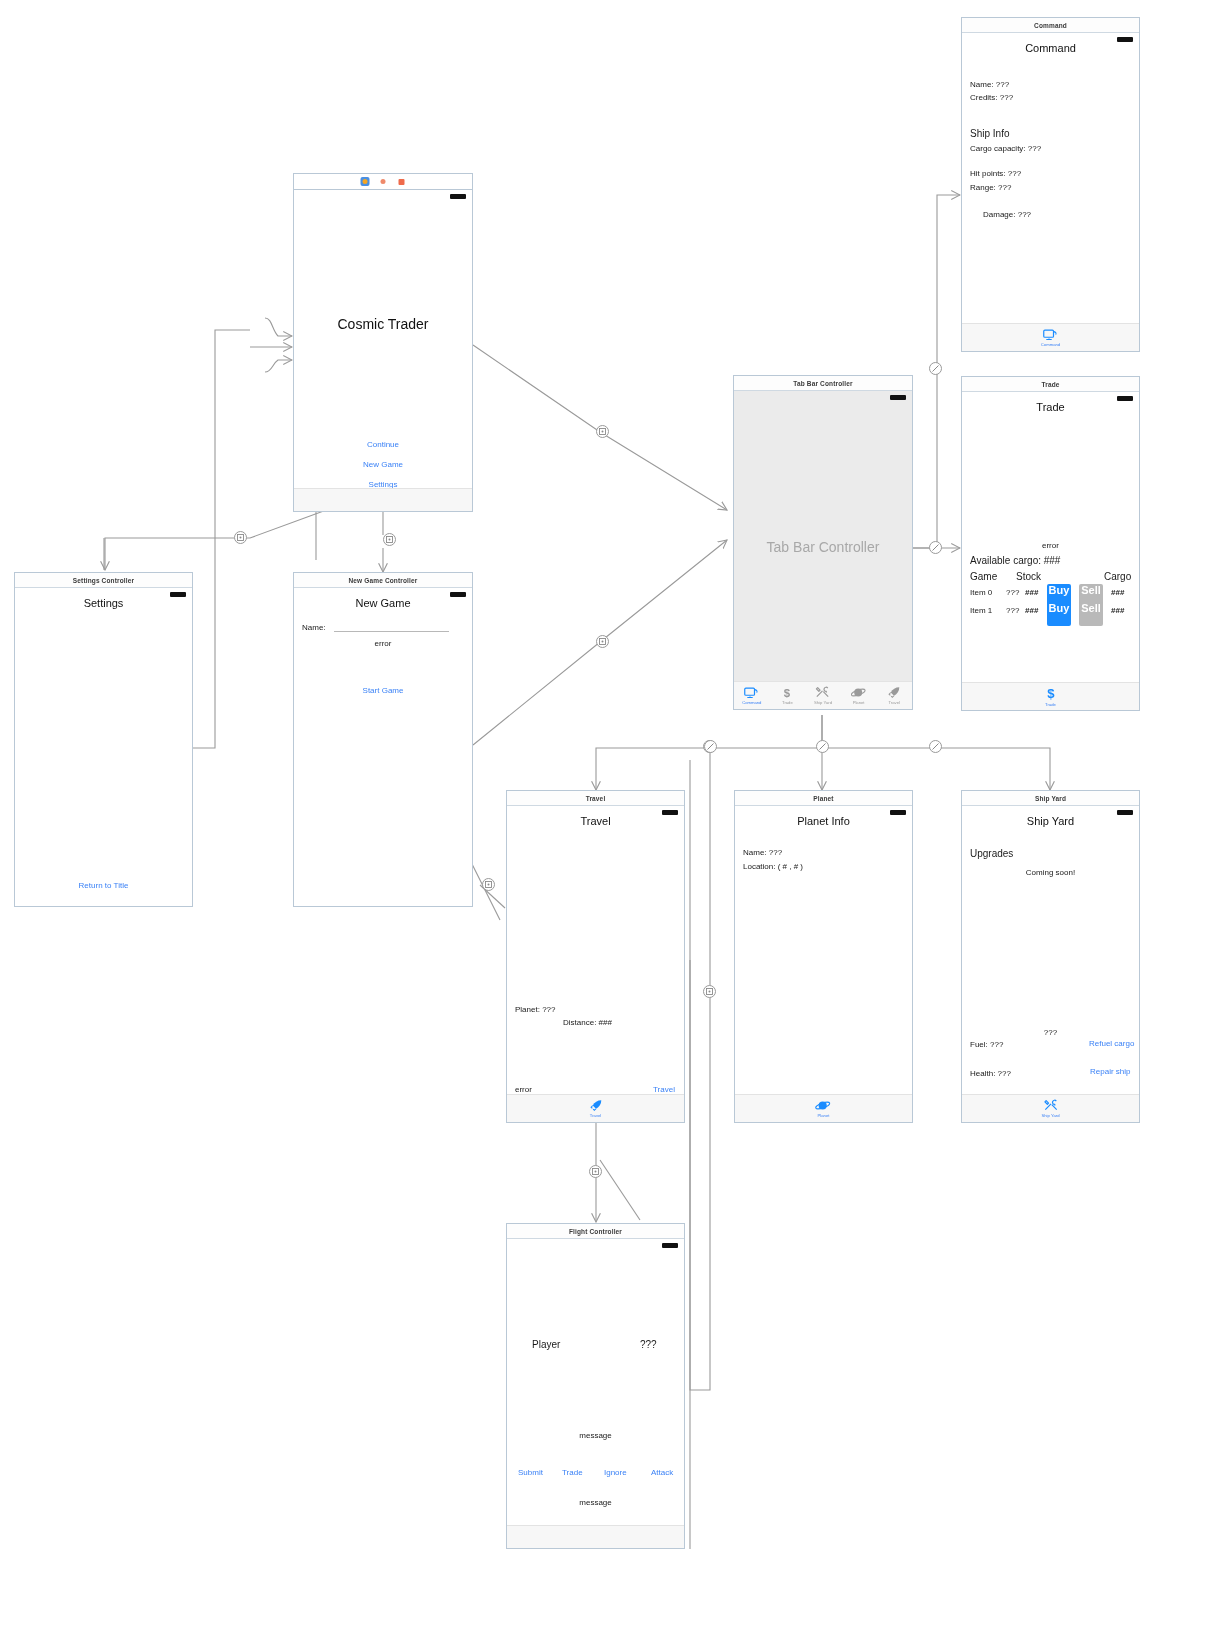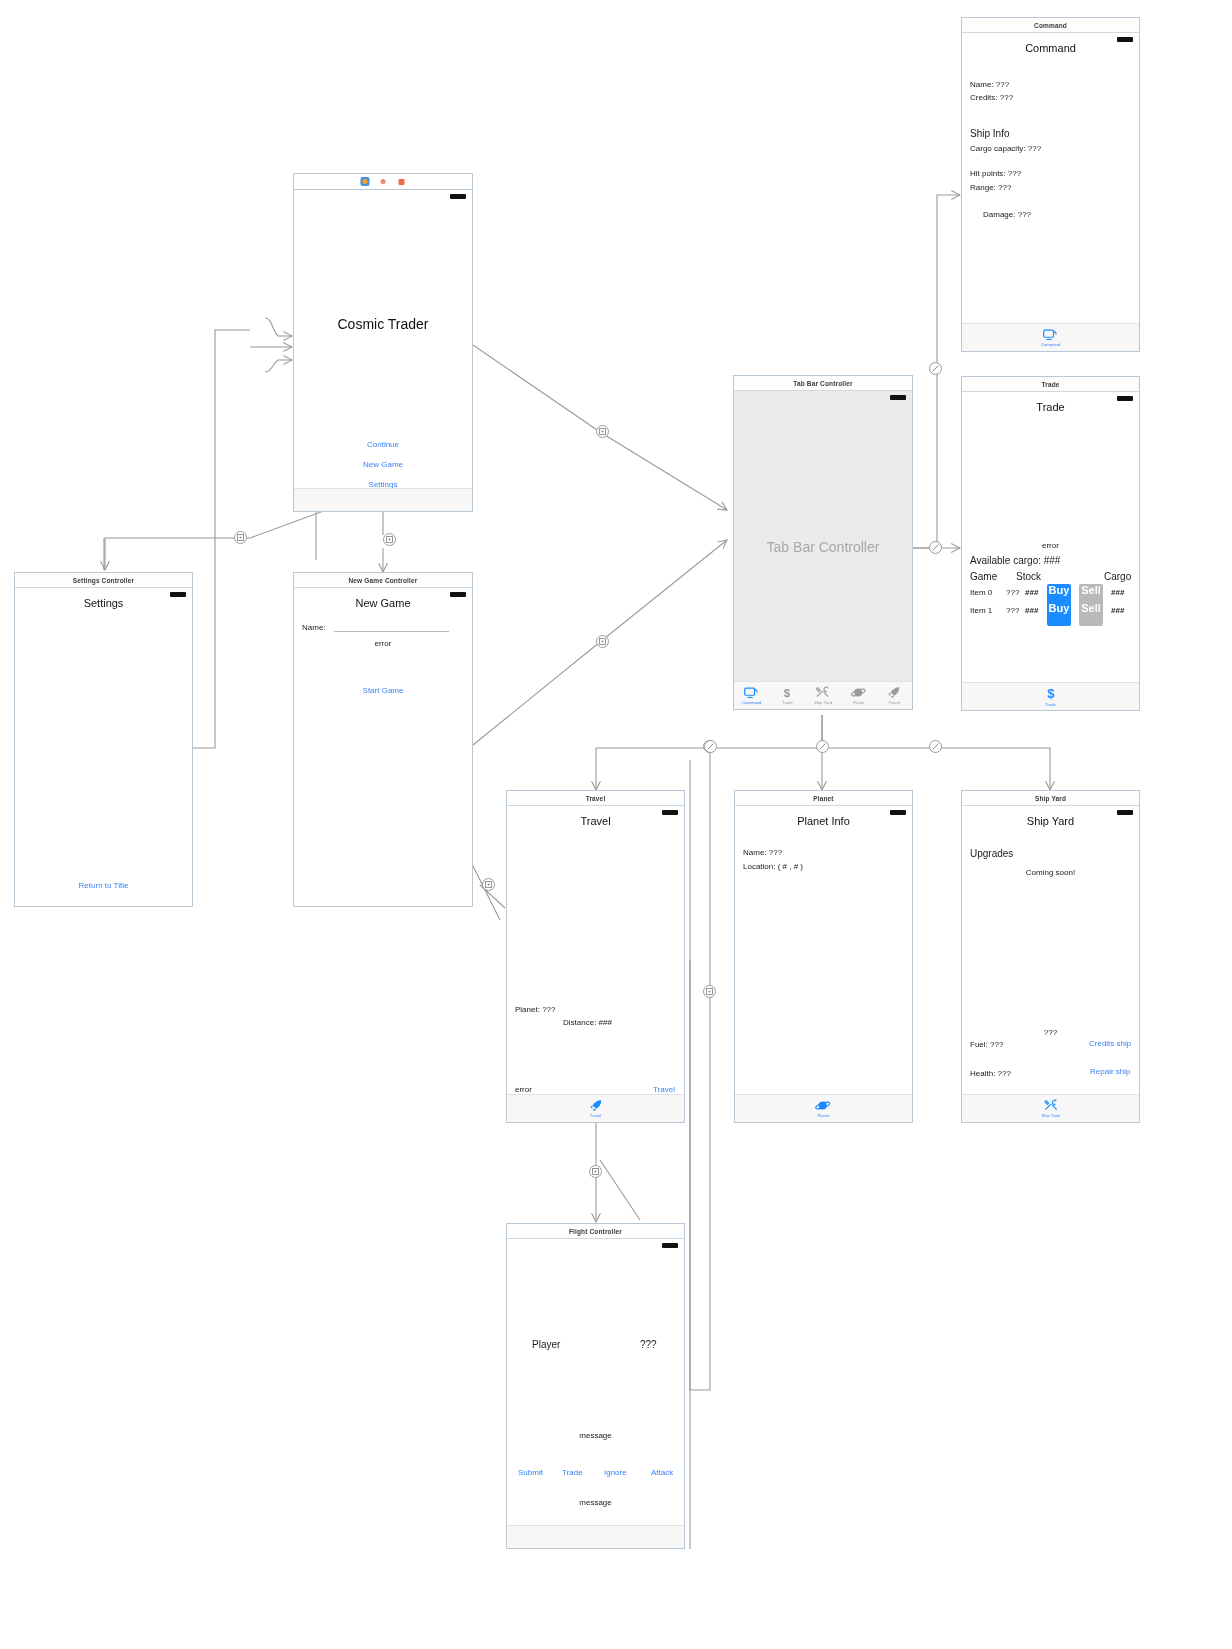--- a/index.html
+++ b/index.html
@@ -490,21 +490,21 @@
     <div class="scene-title">Ship Yard</div>
     <div class="scene-body">
       <div class="statusbar"></div>
       <div class="nav-title" style="top:9px;">Ship Yard</div>
       <div class="lbl big" style="left:8px; top:42px;">Upgrades</div>
       <div class="lbl c" style="left:50%; top:62px; transform:translateX(-50%);">Coming soon!</div>
       <div class="lbl c" style="left:50%; top:222px; transform:translateX(-50%);">???</div>
       <div class="lbl" style="left:8px; top:234px;">Fuel: ???</div>
       <div class="lbl" style="left:8px; top:263px;">Health: ???</div>
       <div class="lbl" style="left:8px; top:292px;">Credits: ???</div>
-      <div class="lnk" style="left:127px; top:233px;">Credits ship</div>
+      <div class="lnk" style="left:127px; top:233px;">Refuel cargo</div>
       <div class="lnk" style="left:128px; top:261px;">Repair ship</div>
       <div class="tabbar">
         <div class="tabitem">
           <svg width="16" height="13" viewBox="0 0 18 16">
               <path d="M2 13 L9 6 M3 2 L6 5 L4.5 6.5 L1.5 3.5 Z" stroke="#1a8cff" stroke-width="1.5" fill="none" stroke-linejoin="round"></path>
               <path d="M16 13 L10 7 M15.5 2.5 a2.6 2.6 0 1 0 -2 4.2 L14 8" stroke="#1a8cff" stroke-width="1.5" fill="none"></path>
             </svg>
           <span class="tlabel">Ship Yard</span>
         </div>
       </div>

